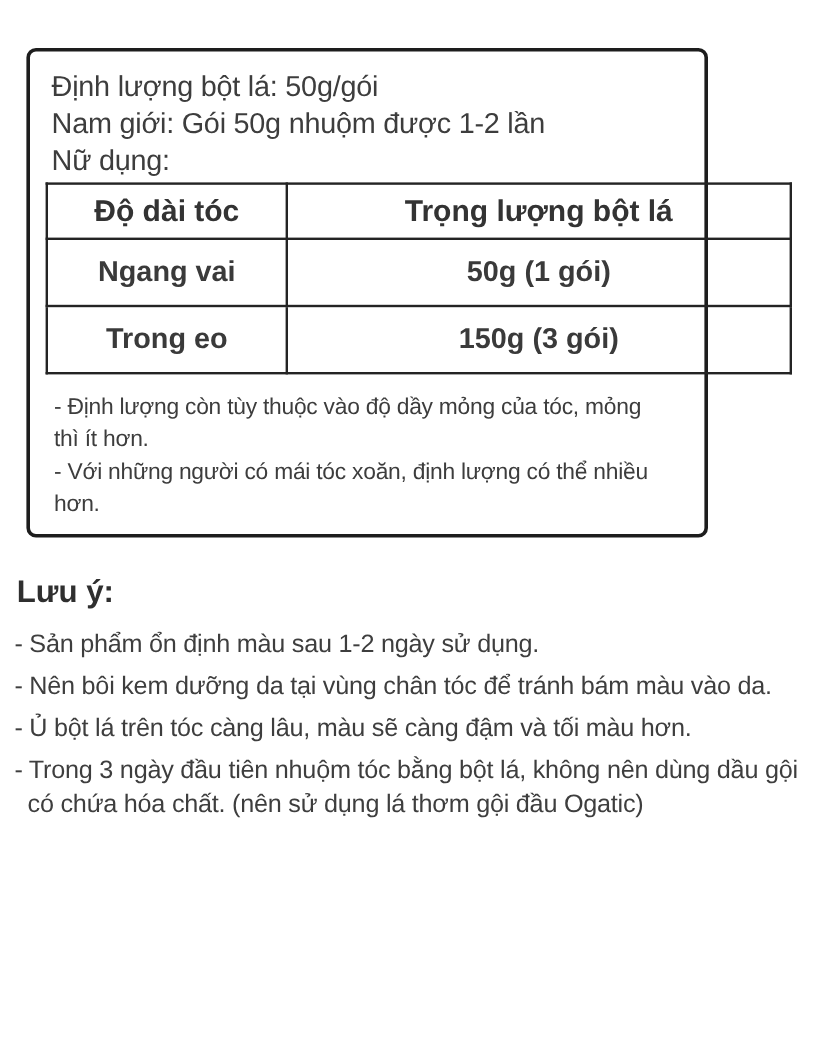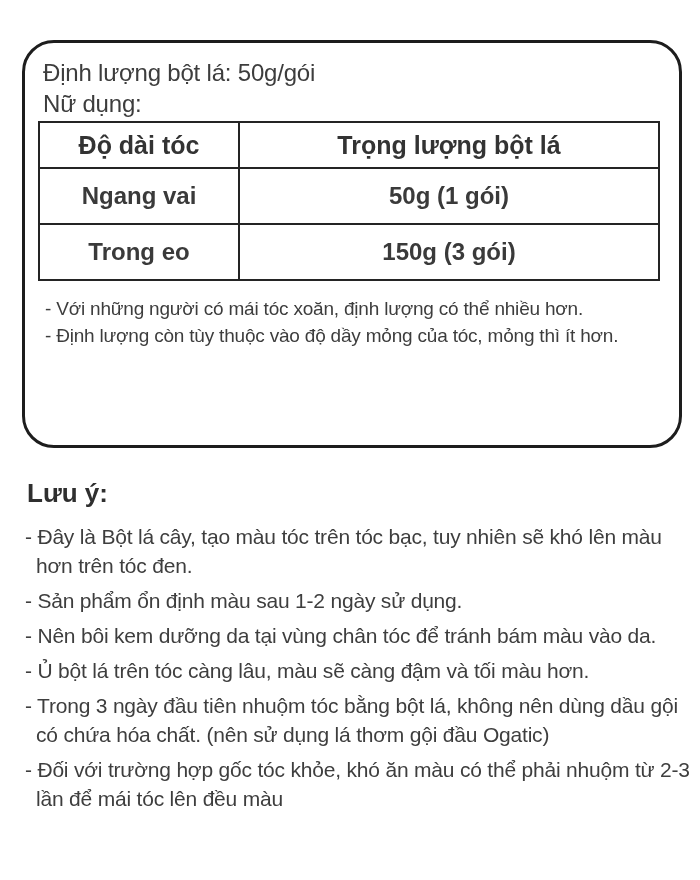--- a/index.html
+++ b/index.html
@@ -15,25 +15,25 @@
     background: #ffffff;
     color: #3e3e3e;
     overflow: hidden;
   }
 
   
   .dosage-box {
     position: absolute;
     left: 22px;
     top: 40px;
-    width: 660px;
+    width: 568px;
     height: 408px;
     box-sizing: border-box;
     border: 3px solid #1d1d1d;
-    border-radius: 32px;
+    border-radius: 8px;
     padding: 14px 35px 0 13px;
   }
   .dosage-intro {
     margin-left: 5px;
     font-size: 24px;
     line-height: 31px;
     letter-spacing: -0.2px;
     color: #3d3d3d;
   }
 
@@ -71,21 +71,21 @@
     margin-left: 7px;
     font-size: 19px;
     line-height: 27px;
     letter-spacing: -0.2px;
     color: #3d3d3d;
   }
 
   
   .notes-section {
     position: absolute;
-    left: 25px;
+    left: 12px;
     top: 478px;
     width: 676px;
   }
   .notes-heading {
     font-size: 26px;
     font-weight: bold;
     color: #2f2f2f;
     line-height: 30px;
     margin: 0 0 14px 2px;
   }
@@ -106,20 +106,21 @@
 </style>
 </head>
 <body>
 
 <div class="page">
 
   <div class="dosage-box">
 
     <div class="dosage-intro">
       <div>Định lượng bột lá: 50g/gói</div>
+      <div>Nam giới: Gói 50g nhuộm được 1-2 lần</div>
       <div>Nữ dụng:</div>
     </div>
 
     <table class="dosage-table">
       <colgroup>
         <col class="col-hair-length">
         <col class="col-powder-weight">
       </colgroup>
       <thead>
         <tr>
@@ -133,31 +134,29 @@
           <td>50g (1 gói)</td>
         </tr>
         <tr>
           <td>Trong eo</td>
           <td>150g (3 gói)</td>
         </tr>
       </tbody>
     </table>
 
     <div class="dosage-footnotes">
+      <div>- Định lượng còn tùy thuộc vào độ dầy mỏng của tóc, mỏng thì ít hơn.</div>
       <div>- Với những người có mái tóc xoăn, định lượng có thể nhiều hơn.</div>
-      <div>- Định lượng còn tùy thuộc vào độ dầy mỏng của tóc, mỏng thì ít hơn.</div>
     </div>
 
   </div>
 
   <div class="notes-section">
     <div class="notes-heading">Lưu ý:</div>
     <ul class="notes-list">
-      <li>- Đây là Bột lá cây, tạo màu tóc trên tóc bạc, tuy nhiên sẽ khó lên màu hơn trên tóc đen.</li>
       <li>- Sản phẩm ổn định màu sau 1-2 ngày sử dụng.</li>
       <li>- Nên bôi kem dưỡng da tại vùng chân tóc để tránh bám màu vào da.</li>
       <li>- Ủ bột lá trên tóc càng lâu, màu sẽ càng đậm và tối màu hơn.</li>
       <li>- Trong 3 ngày đầu tiên nhuộm tóc bằng bột lá, không nên dùng dầu gội có chứa hóa chất. (nên sử dụng lá thơm gội đầu Ogatic)</li>
-      <li>- Đối với trường hợp gốc tóc khỏe, khó ăn màu có thể phải nhuộm từ 2-3 lần để mái tóc lên đều màu</li>
     </ul>
   </div>
 
 </div>
 
 </body></html>

